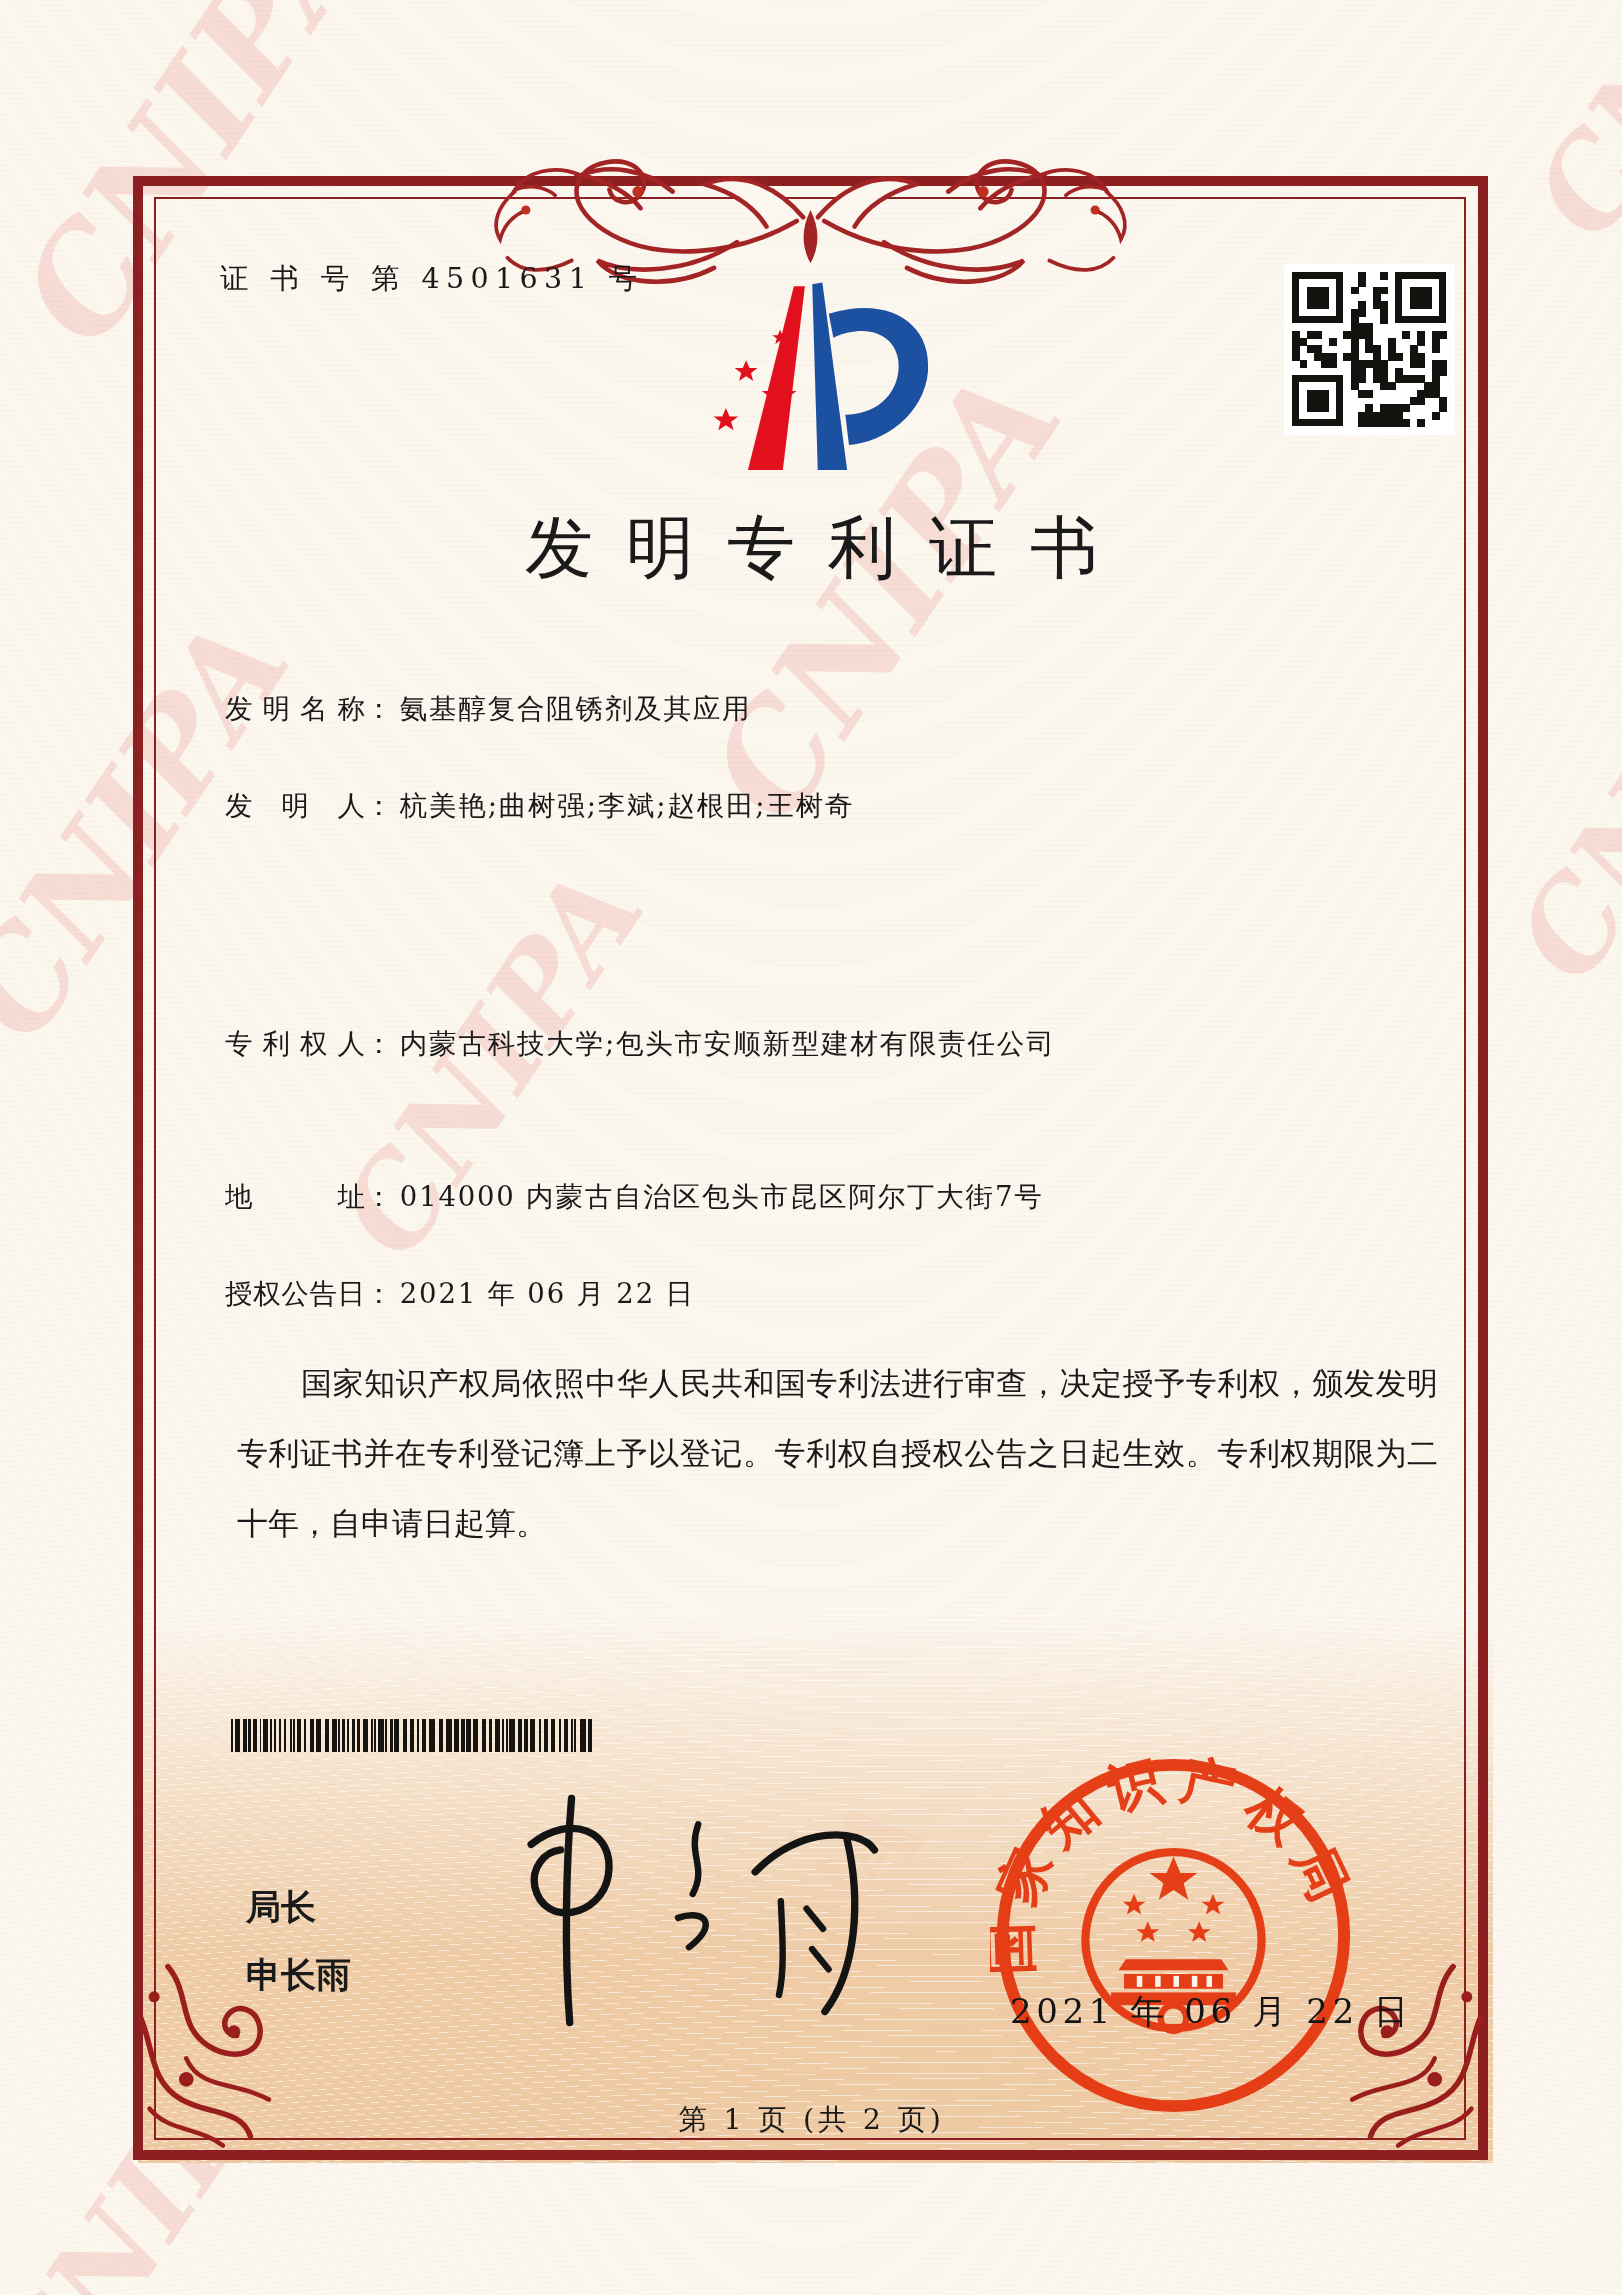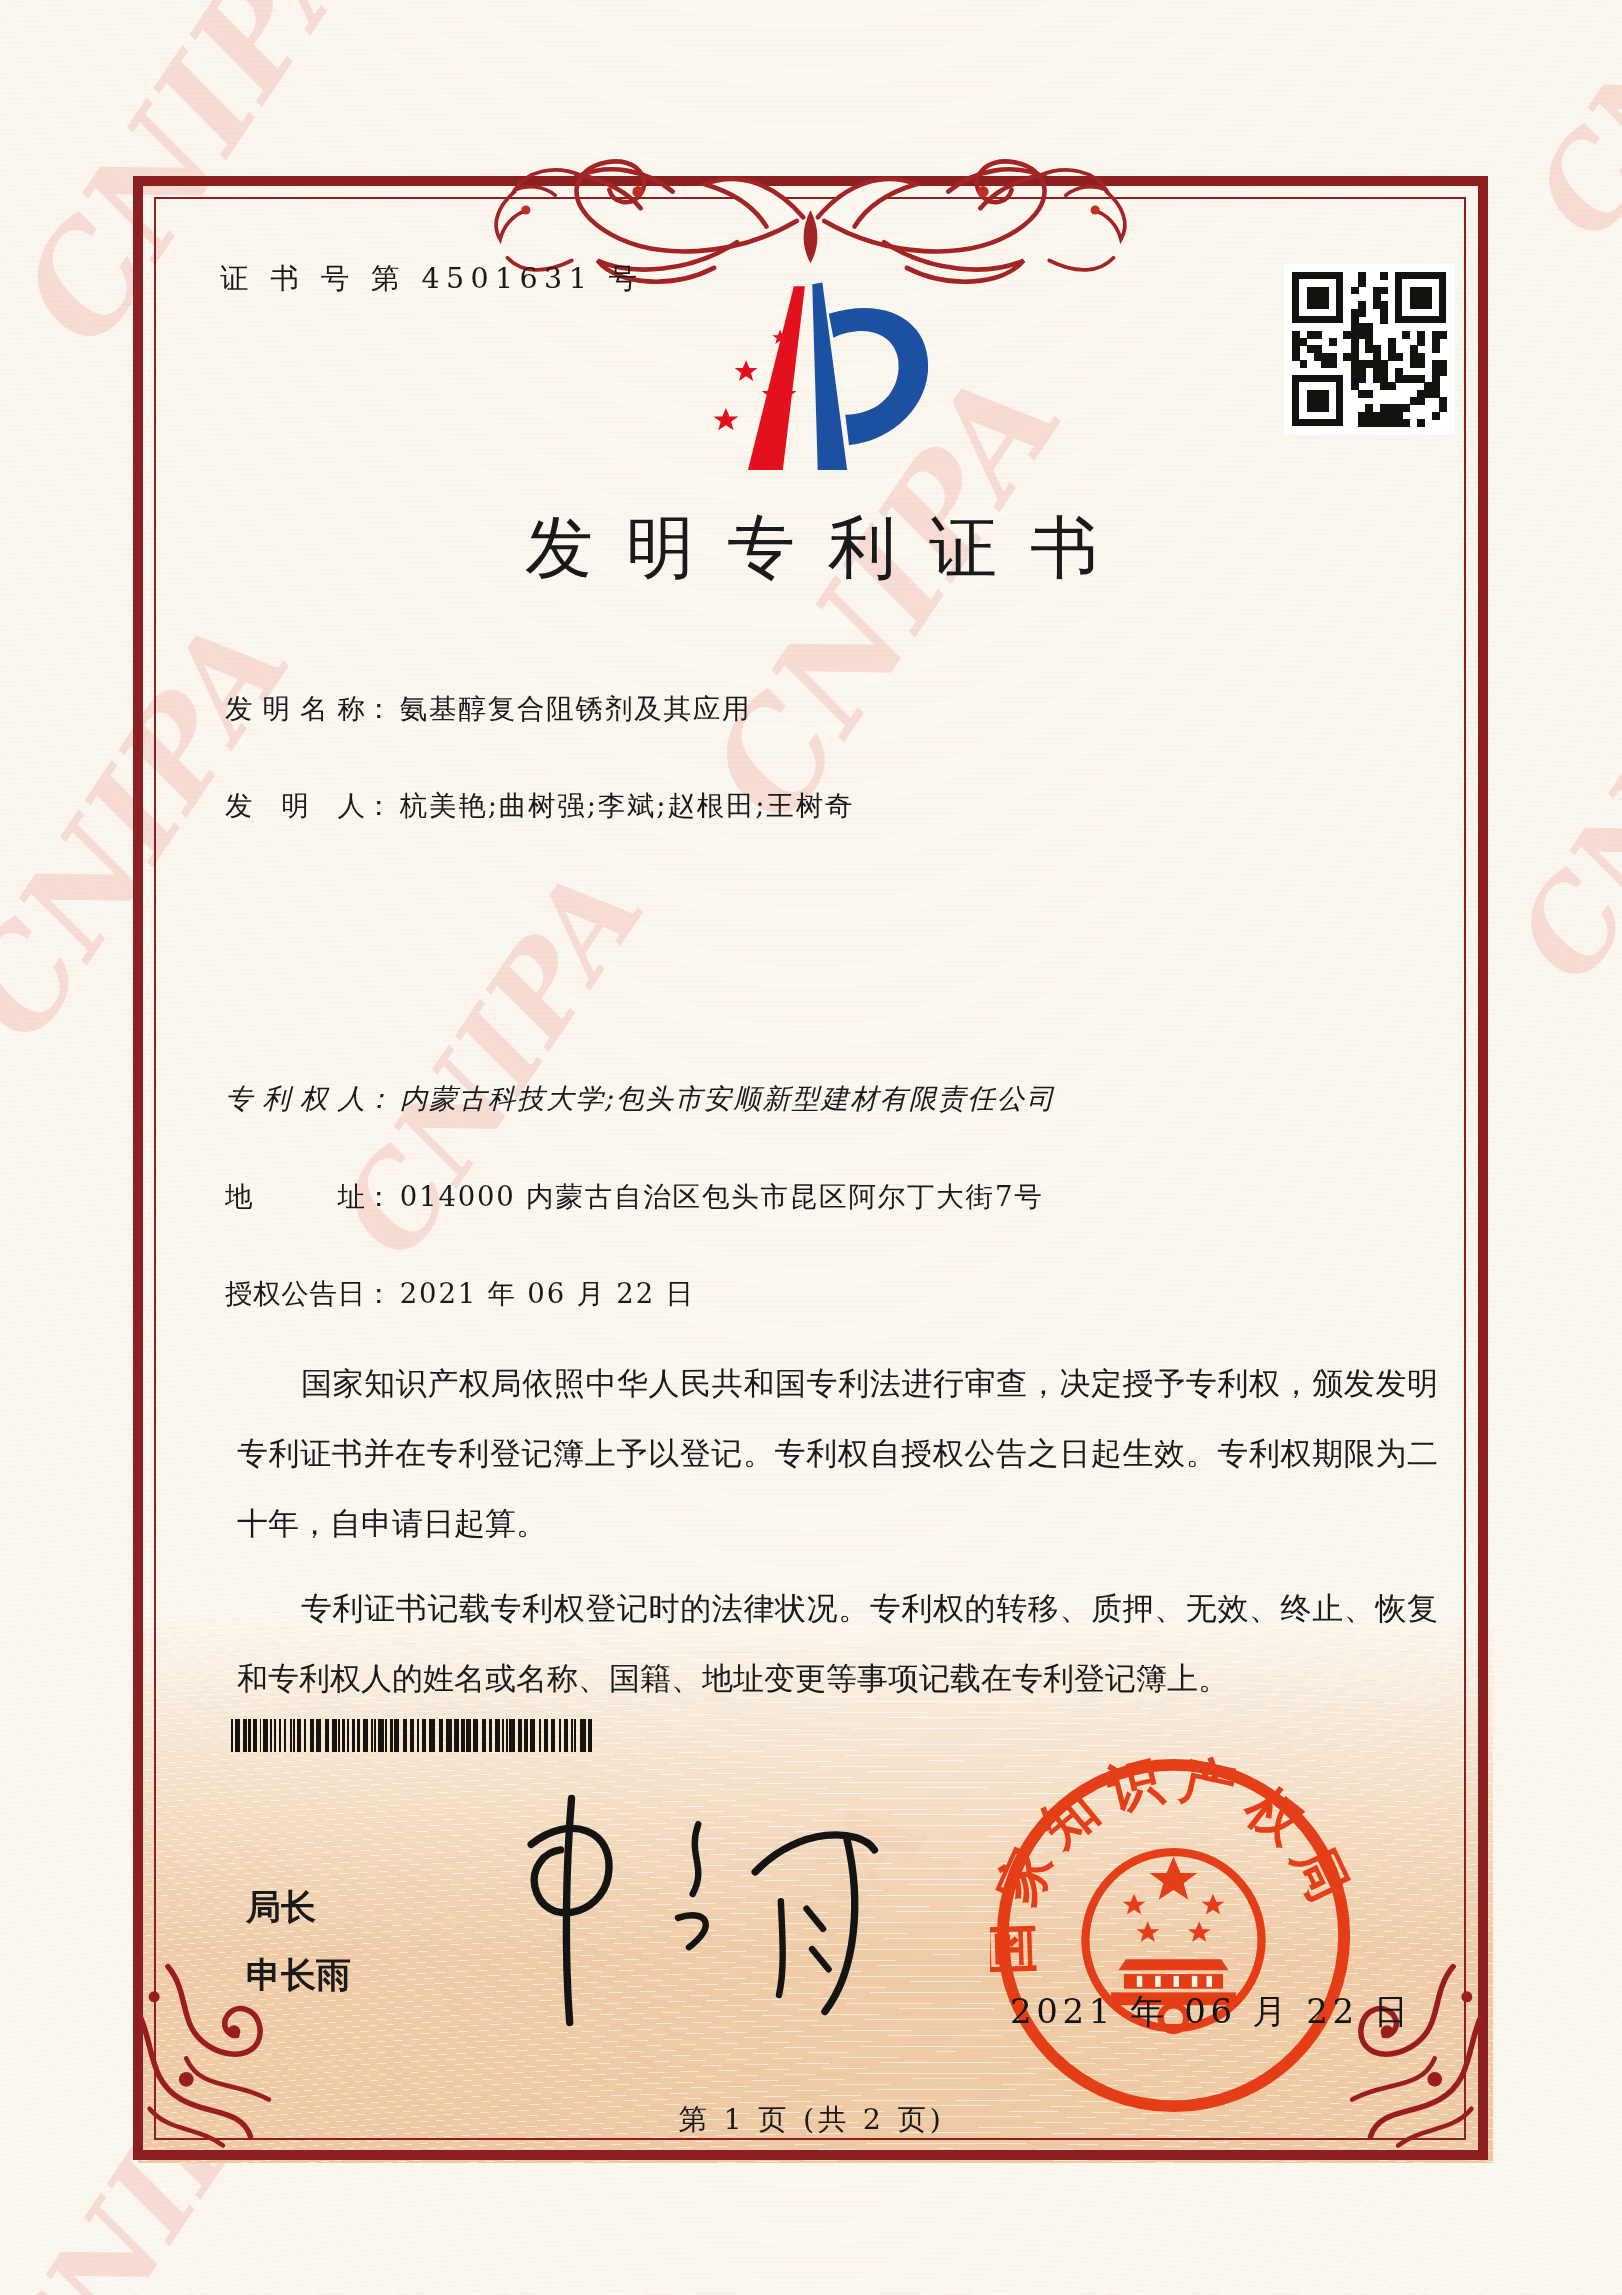--- a/index.html
+++ b/index.html
@@ -278,34 +278,33 @@
     </div>
 
   <div class="title">发明专利证书</div>
 
   <div class="frow" style="top:788px;">
     <span class="flabel">发明人</span><span class="fcolon">：</span><span class="fvalue">杭美艳;曲树强;李斌;赵根田;王树奇</span>
   </div>
   <div class="frow" style="top:691px;">
     <span class="flabel">发明名称</span><span class="fcolon">：</span><span class="fvalue">氨基醇复合阻锈剂及其应用</span>
   </div>
-  <div class="frow" style="top:1081px;font-style:italic;">
+  <div class="frow" style="top:1026px;">
     <span class="flabel">专利权人</span><span class="fcolon">：</span><span class="fvalue">内蒙古科技大学;包头市安顺新型建材有限责任公司</span>
   </div>
   <div class="frow" style="top:1179px;">
     <span class="flabel">地址</span><span class="fcolon">：</span><span class="fvalue">014000 内蒙古自治区包头市昆区阿尔丁大街7号</span>
   </div>
 
   <div class="frow" style="top:1276px;width:1231px;">
     <span class="flabel">授权公告日</span><span class="fcolon">：</span><span class="fvalue">2021 年 06 月 22 日</span>
   </div>
 
   <div class="paras">
     <p>国家知识产权局依照中华人民共和国专利法进行审查，决定授予专利权，颁发发明专利证书并在专利登记簿上予以登记。专利权自授权公告之日起生效。专利权期限为二十年，自申请日起算。</p>
-    <p>专利证书记载专利权登记时的法律状况。专利权的转移、质押、无效、终止、恢复和专利权人的姓名或名称、国籍、地址变更等事项记载在专利登记簿上。</p>
   </div>
 
   <div class="barcode" id="barcode">
       <div style="left: 0px; width: 1.8px;"></div>
       <div style="left: 3.7px; width: 5.5px;"></div>
       <div style="left: 12px; width: 3.7px;"></div>
       <div style="left: 17.4px; width: 2.8px;"></div>
       <div style="left: 22px; width: 3.7px;"></div>
       <div style="left: 28.5px; width: 1.8px;"></div>
       <div style="left: 32px; width: 4.6px;"></div>

